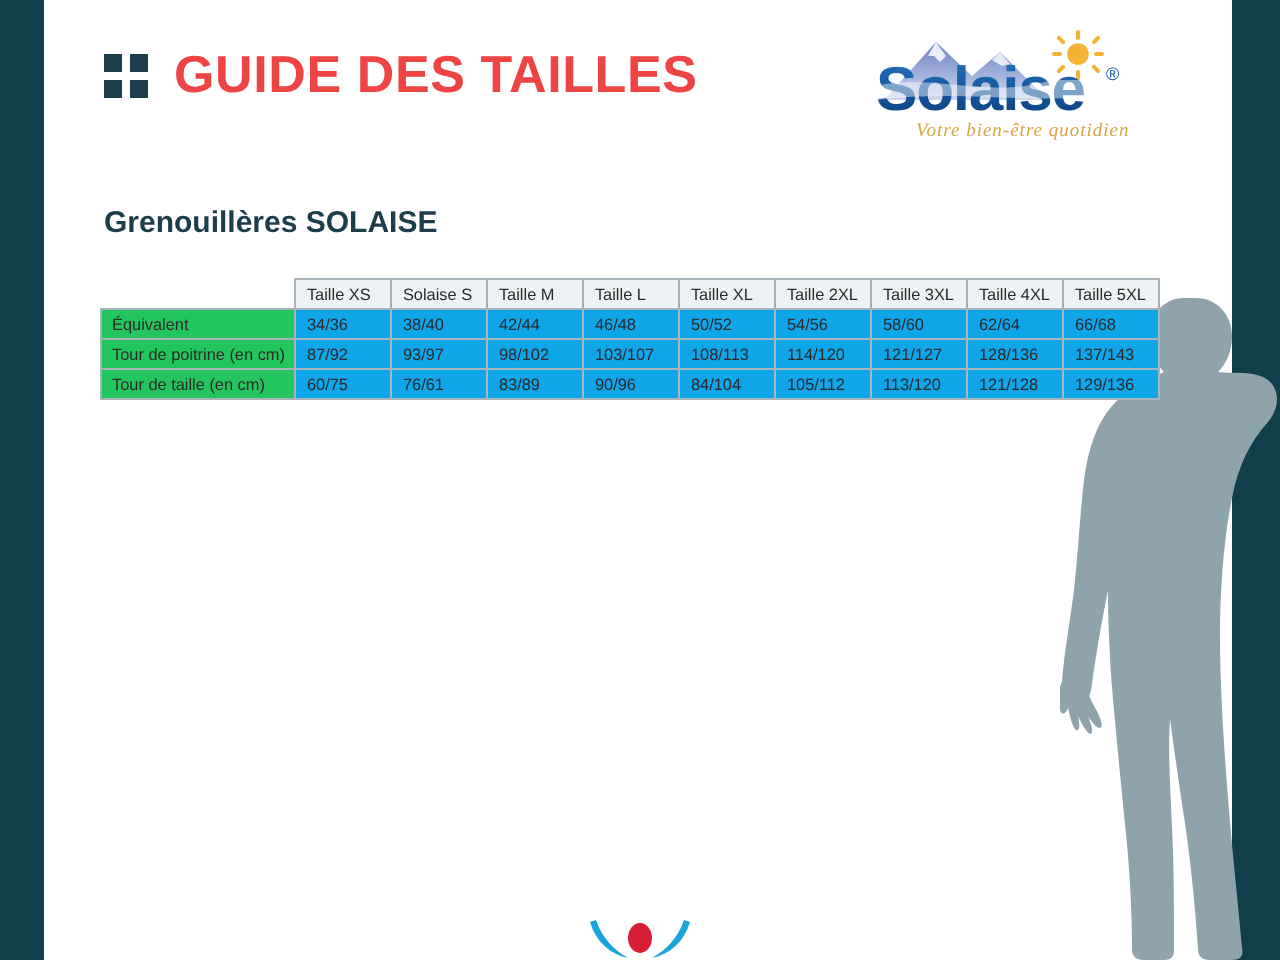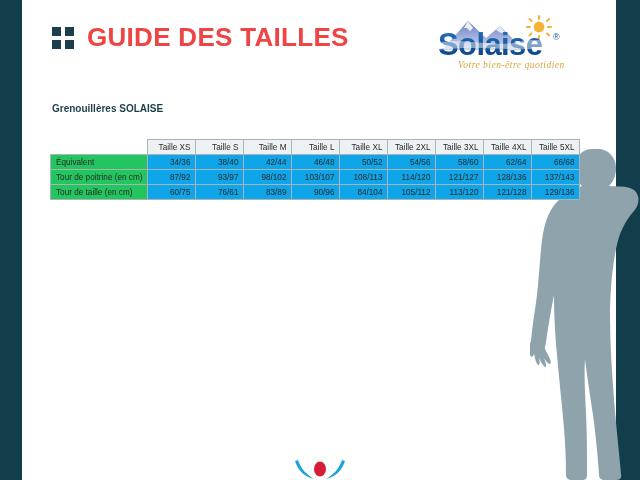--- a/index.html
+++ b/index.html
@@ -56,21 +56,21 @@
     right: 56px; top: 10px;
     width: 150px; height: 66px;
     z-index: 4;
   }
   .logo svg { display: block; width: 150px; height: 66px; }
 
   
   .subtitle {
     position: absolute;
     left: 52px; top: 103px;
-    font-size: 10px;
+    font-size: 15px;
     font-weight: 700;
     color: #1c3d4a;
     z-index: 4;
   }
 
   
   .size-table-wrap {
     position: absolute;
     left: 50px; top: 139px;
     z-index: 4;
@@ -79,21 +79,21 @@
     border-collapse: collapse;
     font-size: 8.2px;
     color: #2a2a2a;
     background: #ffffff;
   }
   table.size-table th,
   table.size-table td {
     border: 1px solid #a8b4ba;
     height: 15px;
     padding: 0 5px;
-    text-align: right;
+    text-align: left;
     font-weight: 400;
     white-space: nowrap;
   }
   table.size-table th.corner {
     border: none;
     background: transparent;
     width: 92px;
   }
   table.size-table th.size-head {
     background: #eef1f3;
@@ -187,21 +187,21 @@
   </div>
 
   <div class="subtitle">Grenouillères SOLAISE</div>
 
   <div class="size-table-wrap">
     <table class="size-table">
       <thead>
         <tr>
           <th class="corner"></th>
         <th class="size-head">Taille XS</th>
-            <th class="size-head">Taille S</th>
+            <th class="size-head">Solaise S</th>
             <th class="size-head">Taille M</th>
             <th class="size-head">Taille L</th>
             <th class="size-head">Taille XL</th>
             <th class="size-head">Taille 2XL</th>
             <th class="size-head">Taille 3XL</th>
             <th class="size-head">Taille 4XL</th>
             <th class="size-head">Taille 5XL</th>
           </tr>
       </thead>
       <tbody>

